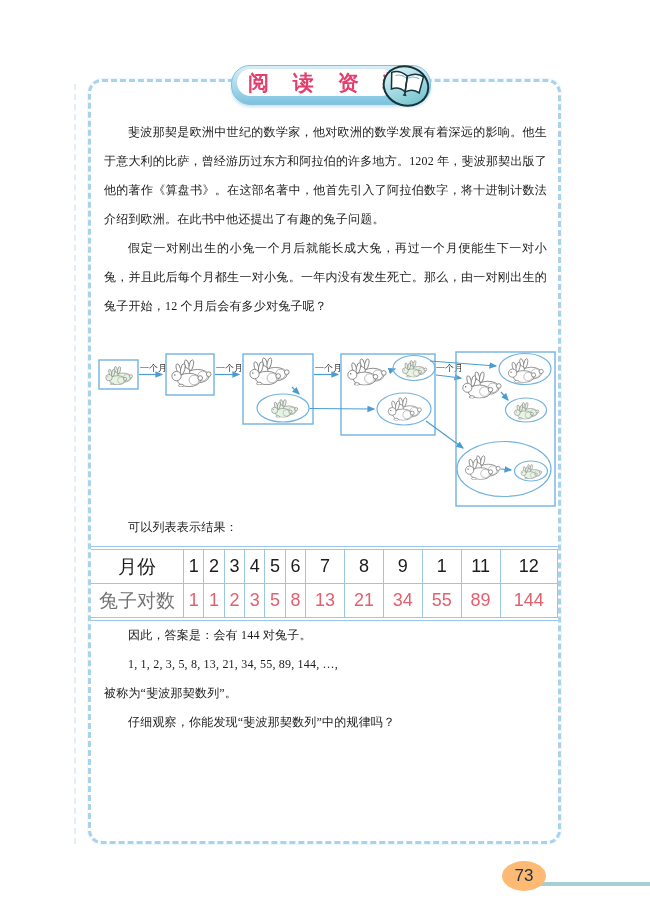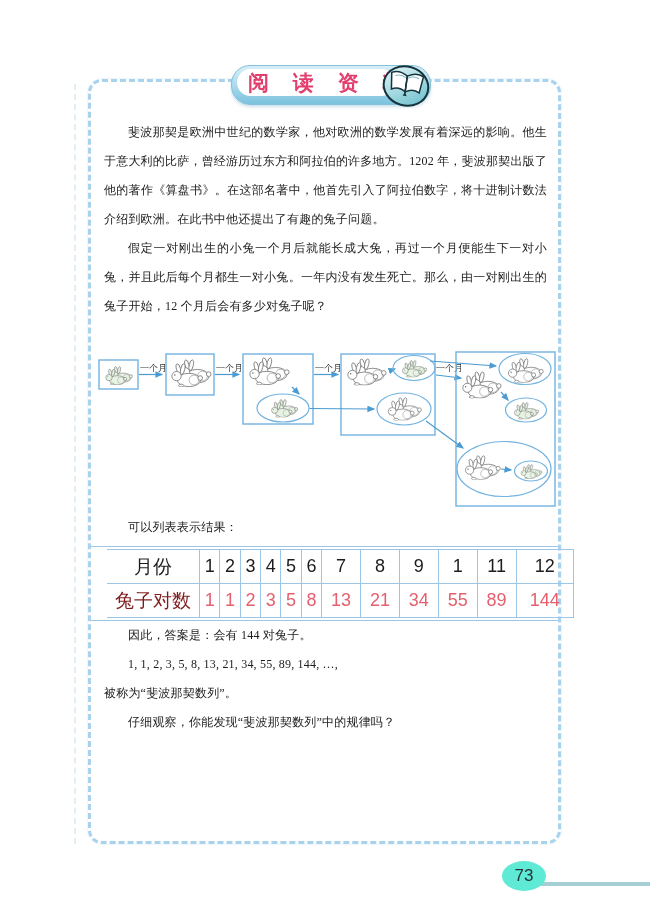--- a/index.html
+++ b/index.html
@@ -40,31 +40,31 @@
   .diagram svg { display:block; }
   .dg-box { fill:none; stroke:#73b3e0; stroke-width:1.4; }
   .dg-ell { fill:none; stroke:#73b3e0; stroke-width:1.2; }
   .dg-arrow { stroke:#4b9cd3; stroke-width:1.2; fill:none; }
   .dg-label { font-size:9px; fill:#333; font-family:"Liberation Sans","DejaVu Sans",sans-serif; }
 
   
   .tablewrap { margin:4px -11px 0 -13px; border-top:1px solid #9cc6e6;
     border-bottom:1px solid #9cc6e6; padding:2px 0; }
   table.result { width:100%; border-collapse:collapse; font-size:18px;
-    font-family:"Liberation Sans","DejaVu Sans",sans-serif;margin-left:16px; }
+    font-family:"Liberation Sans","DejaVu Sans",sans-serif; }
   table.result td { border:1px solid #9cc6e6; text-align:center; height:33px; padding:0; }
   table.result td.lbl { border-left:none; width:92px;
     font-family:"Liberation Serif","DejaVu Serif",serif; font-size:19px; }
   table.result tr.vals td { color:#e4606e; }
-  table.result tr.vals td.lbl { color:#7f1d1d; }
+  table.result tr.vals td.lbl { color:#737373; }
   .mt { margin-top:13px; }
 
   
   .page-badge { position:absolute; left:502px; top:861px; width:44px; height:30px;
-    border-radius:50%; background:#5eead4; z-index:2;
+    border-radius:50%; background:#fdba74; z-index:2;
     display:flex; align-items:center; justify-content:center;
     font-family:"Liberation Sans","DejaVu Sans",sans-serif; font-size:17px; color:#253338; }
   .page-rule { position:absolute; left:540px; top:882px; width:110px; height:4px;
     background:#a6ced5; }
 </style>
 </head>
 <body>
 
 <div class="scan-edge"></div>
 

